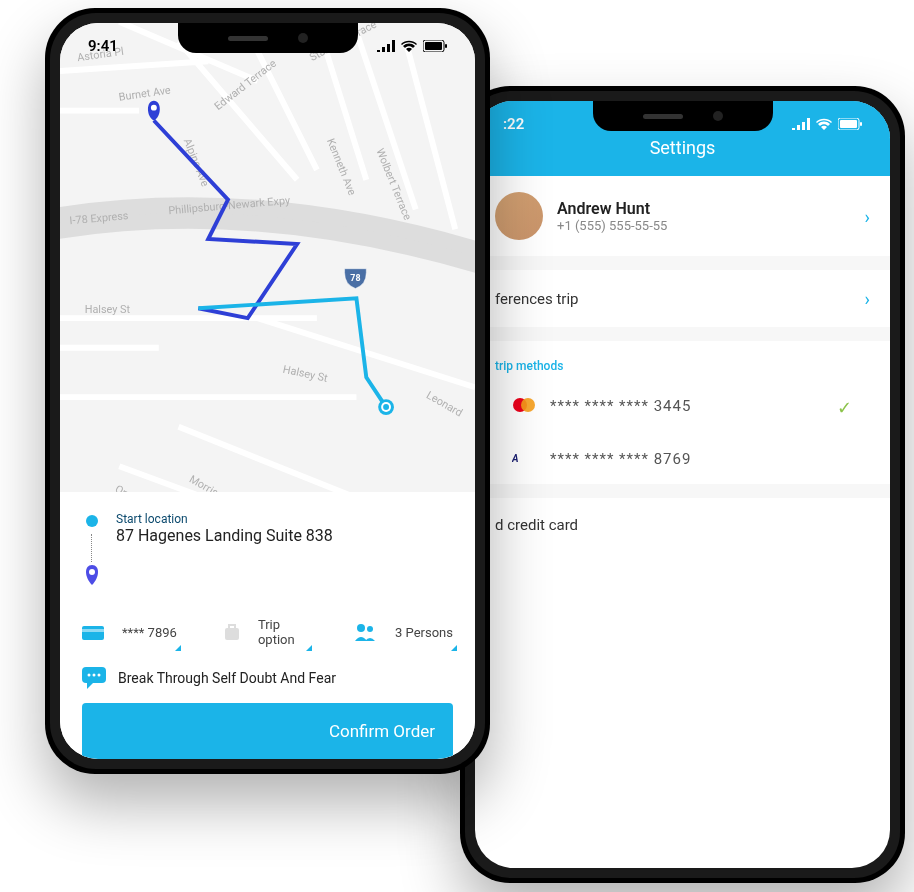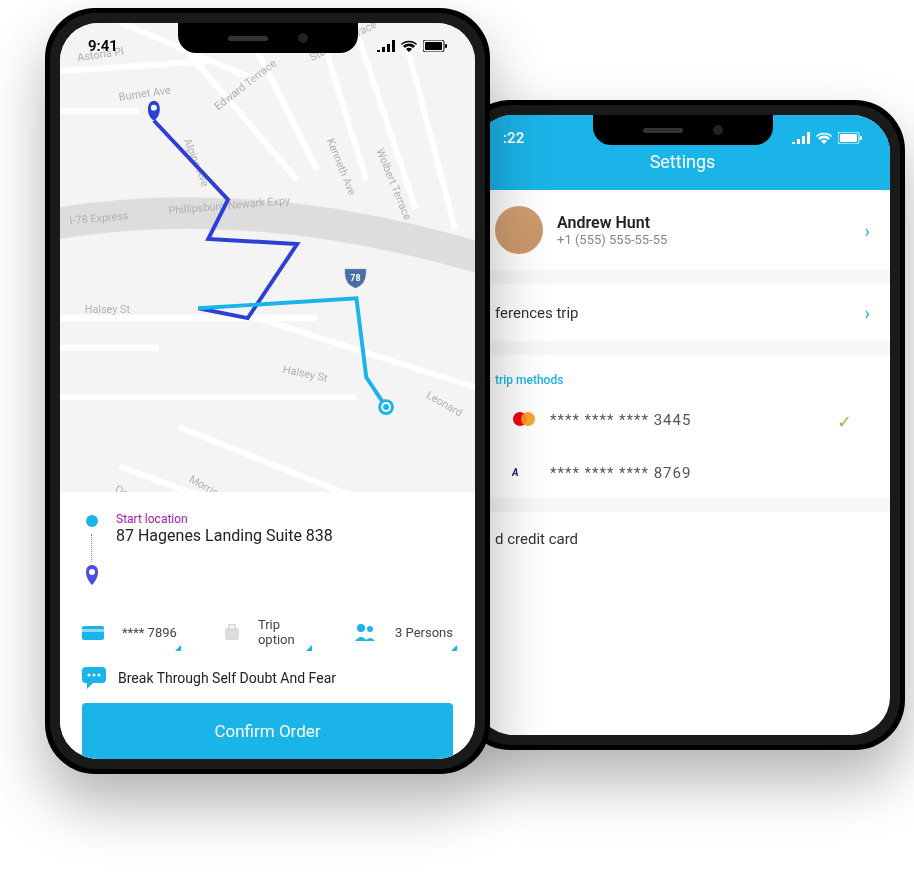--- a/index.html
+++ b/index.html
@@ -45,21 +45,21 @@
   justify-content: center;
   gap: 30px;
 }
 .speaker { width: 40px; height: 5px; background: #333; border-radius: 3px; }
 .camera { width: 10px; height: 10px; background: #222; border-radius: 50%; }
 
 
 .phone1 { left: 45px; top: 8px; width: 445px; height: 766px; z-index: 10; }
 
 
-.phone2 { left: 460px; top: 100px; width: 445px; height: 650px; z-index: 5; }
+.phone2 { left: 460px; top: 86px; width: 445px; height: 797px; z-index: 5; }
 
 .status-bar {
   display: flex;
   justify-content: space-between;
   align-items: center;
   padding: 14px 28px 4px;
   font-size: 15px;
   font-weight: 600;
   position: relative;
   z-index: 50;
@@ -79,36 +79,36 @@
 
 .order-panel {
   position: absolute;
   bottom: 0; left: 0; right: 0;
   background: #fff;
   padding: 20px 22px 0;
 }
 .loc-row { display: flex; align-items: flex-start; gap: 14px; margin-bottom: 16px; position: relative; }
 .loc-dotted { position: absolute; left: 9px; top: 22px; height: 28px; border-left: 1px dotted #888; }
 .loc-icon { width: 20px; flex-shrink: 0; display: flex; justify-content: center; margin-top: 2px; }
-.loc-label { font-size: 12px; color: #a21caf; }
+.loc-label { font-size: 12px; color: #0c4a6e; }
 .loc-value { font-size: 16px; color: #222; }
 .options-row {
   display: flex;
   justify-content: space-between;
   gap: 10px;
   padding: 16px 0 12px;
 }
 .opt { display: flex; align-items: center; gap: 16px; font-size: 13px; color: #444; position: relative; }
 .opt .tri { position: absolute; bottom: -4px; right: -4px; width: 0; height: 0; border-left: 6px solid transparent; border-bottom: 6px solid #1bb4e8; }
 .opt svg { flex-shrink: 0; }
 .note-row { display: flex; align-items: center; gap: 12px; font-size: 14px; color: #222; padding: 8px 0 14px; }
 .confirm-btn {
   background: #1bb4e8;
   color: #fff;
-  text-align: center;
+  text-align: right;
   padding: 18px;
   font-size: 17px;
   border-radius: 4px 4px 0 0;
 }
 
 
 .settings-header {
   background: #1bb4e8;
   color: #fff;
   text-align: center;

